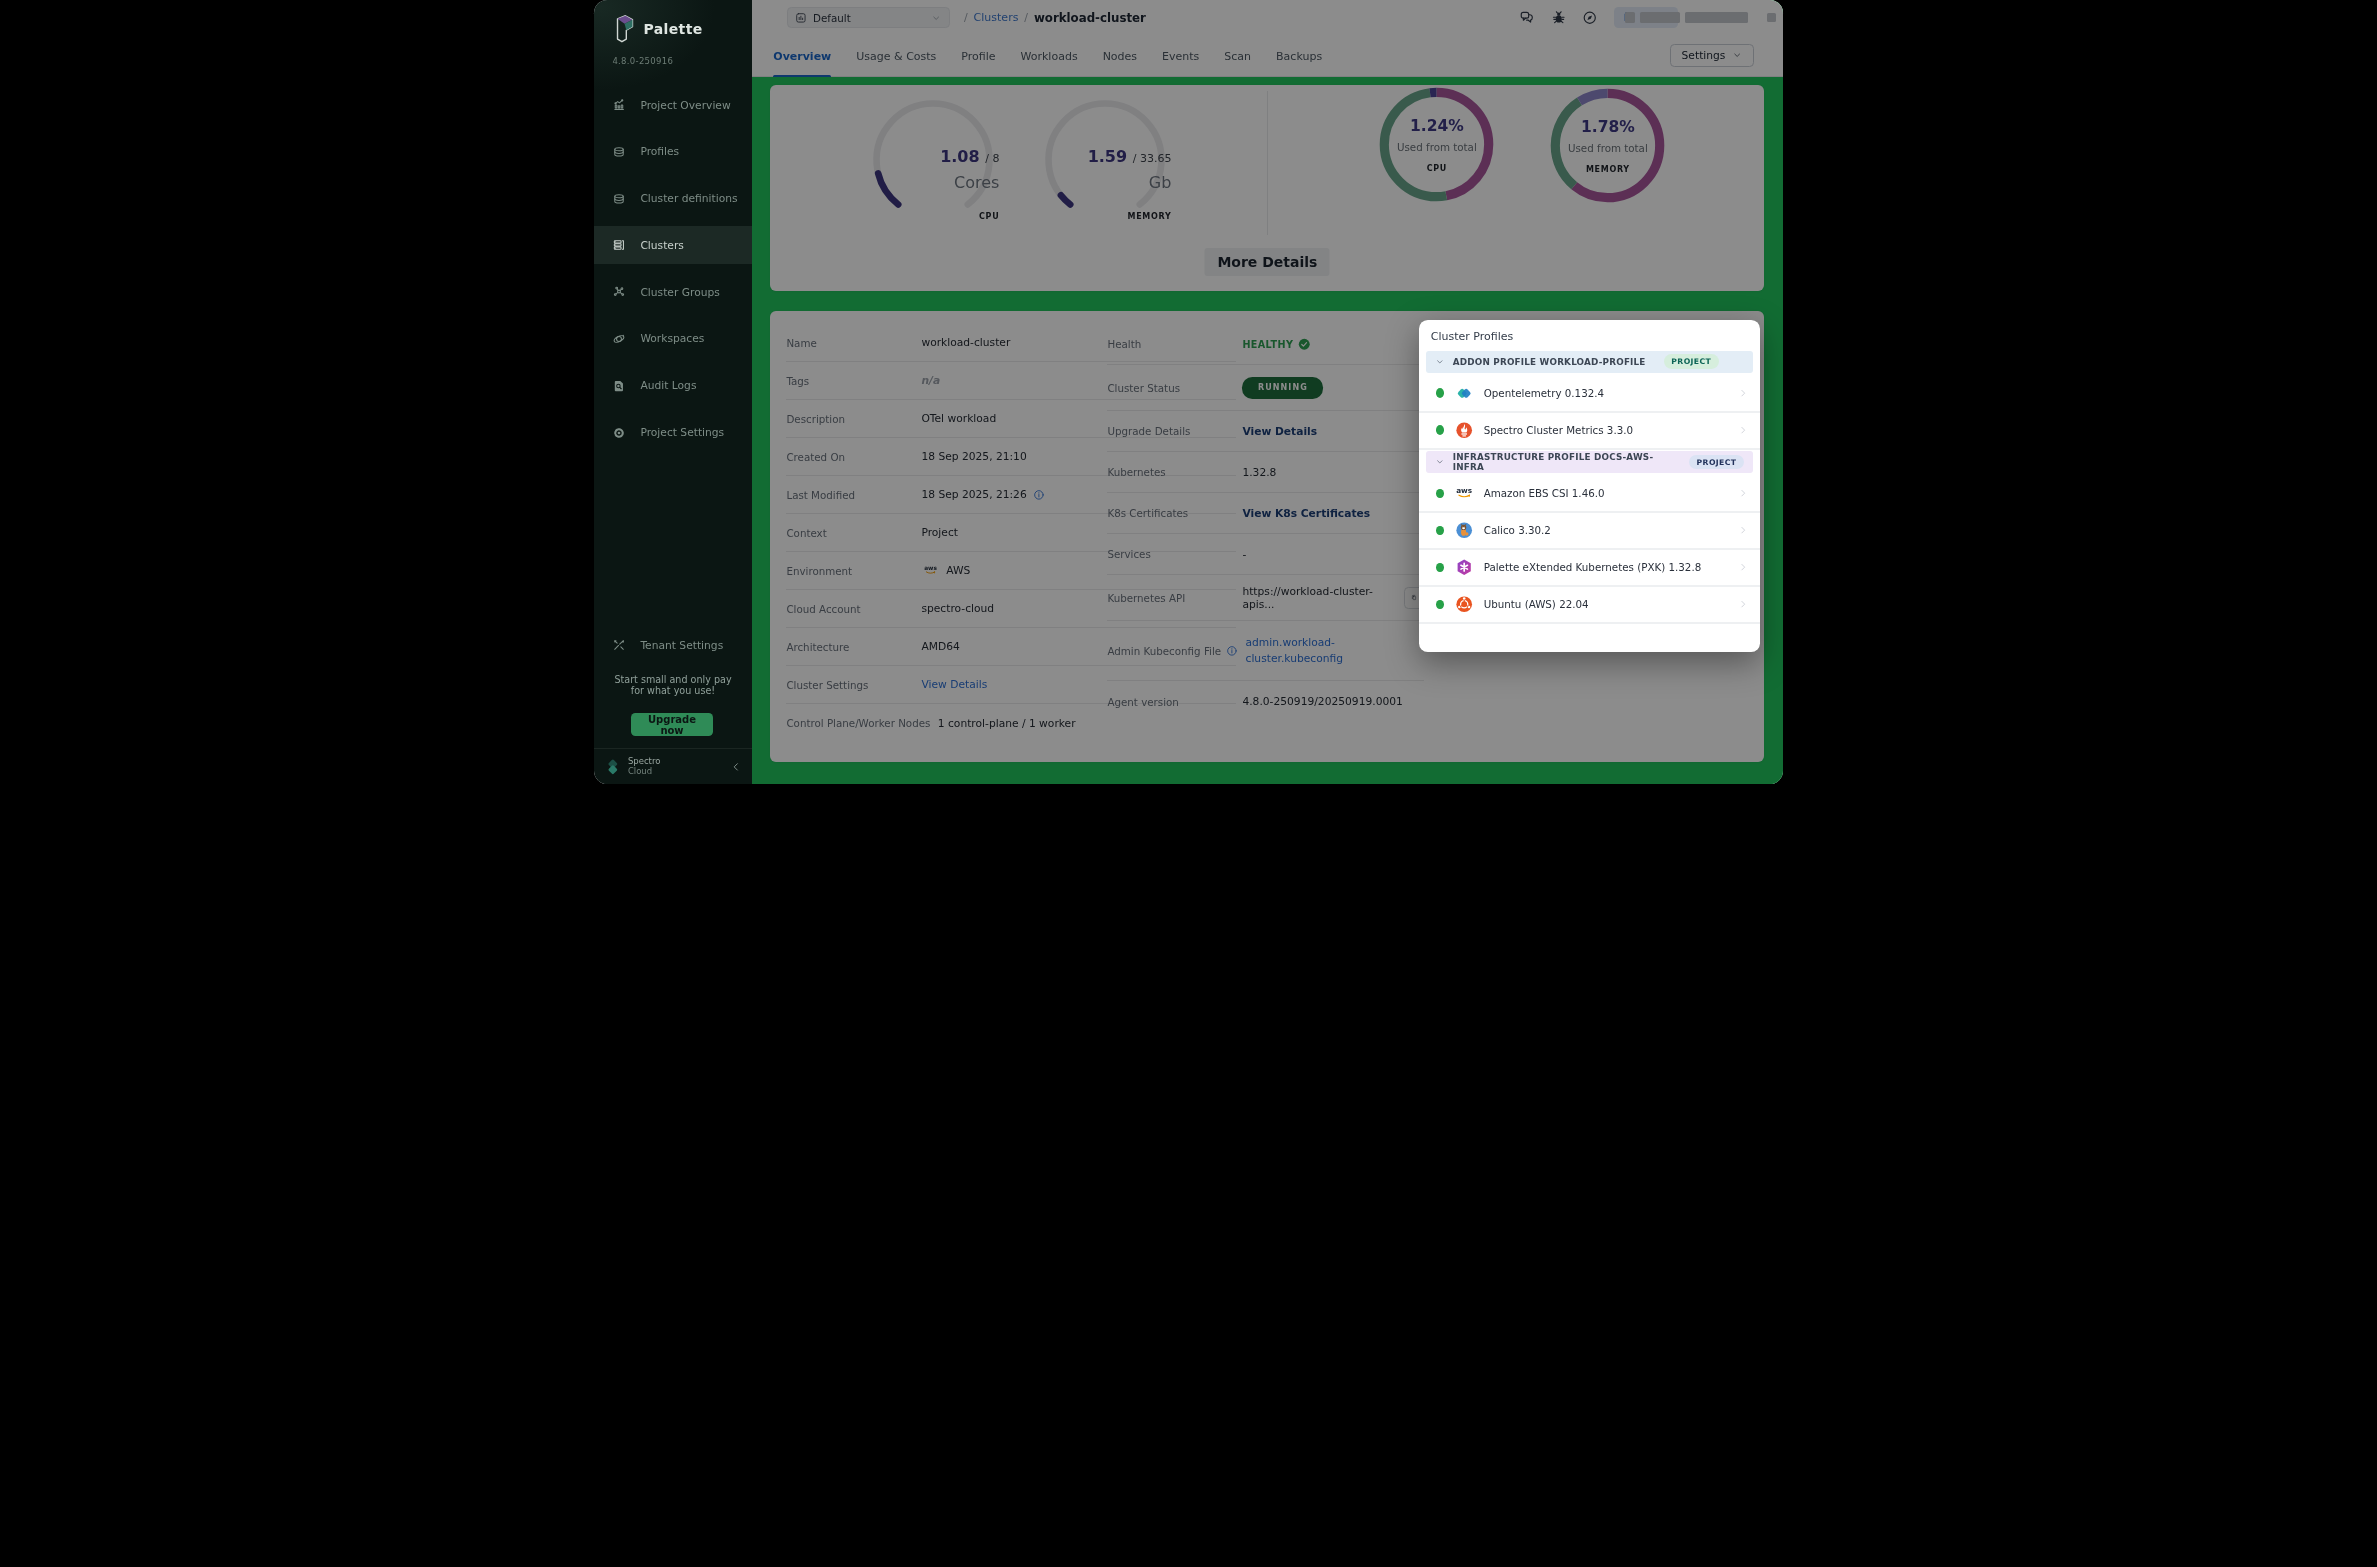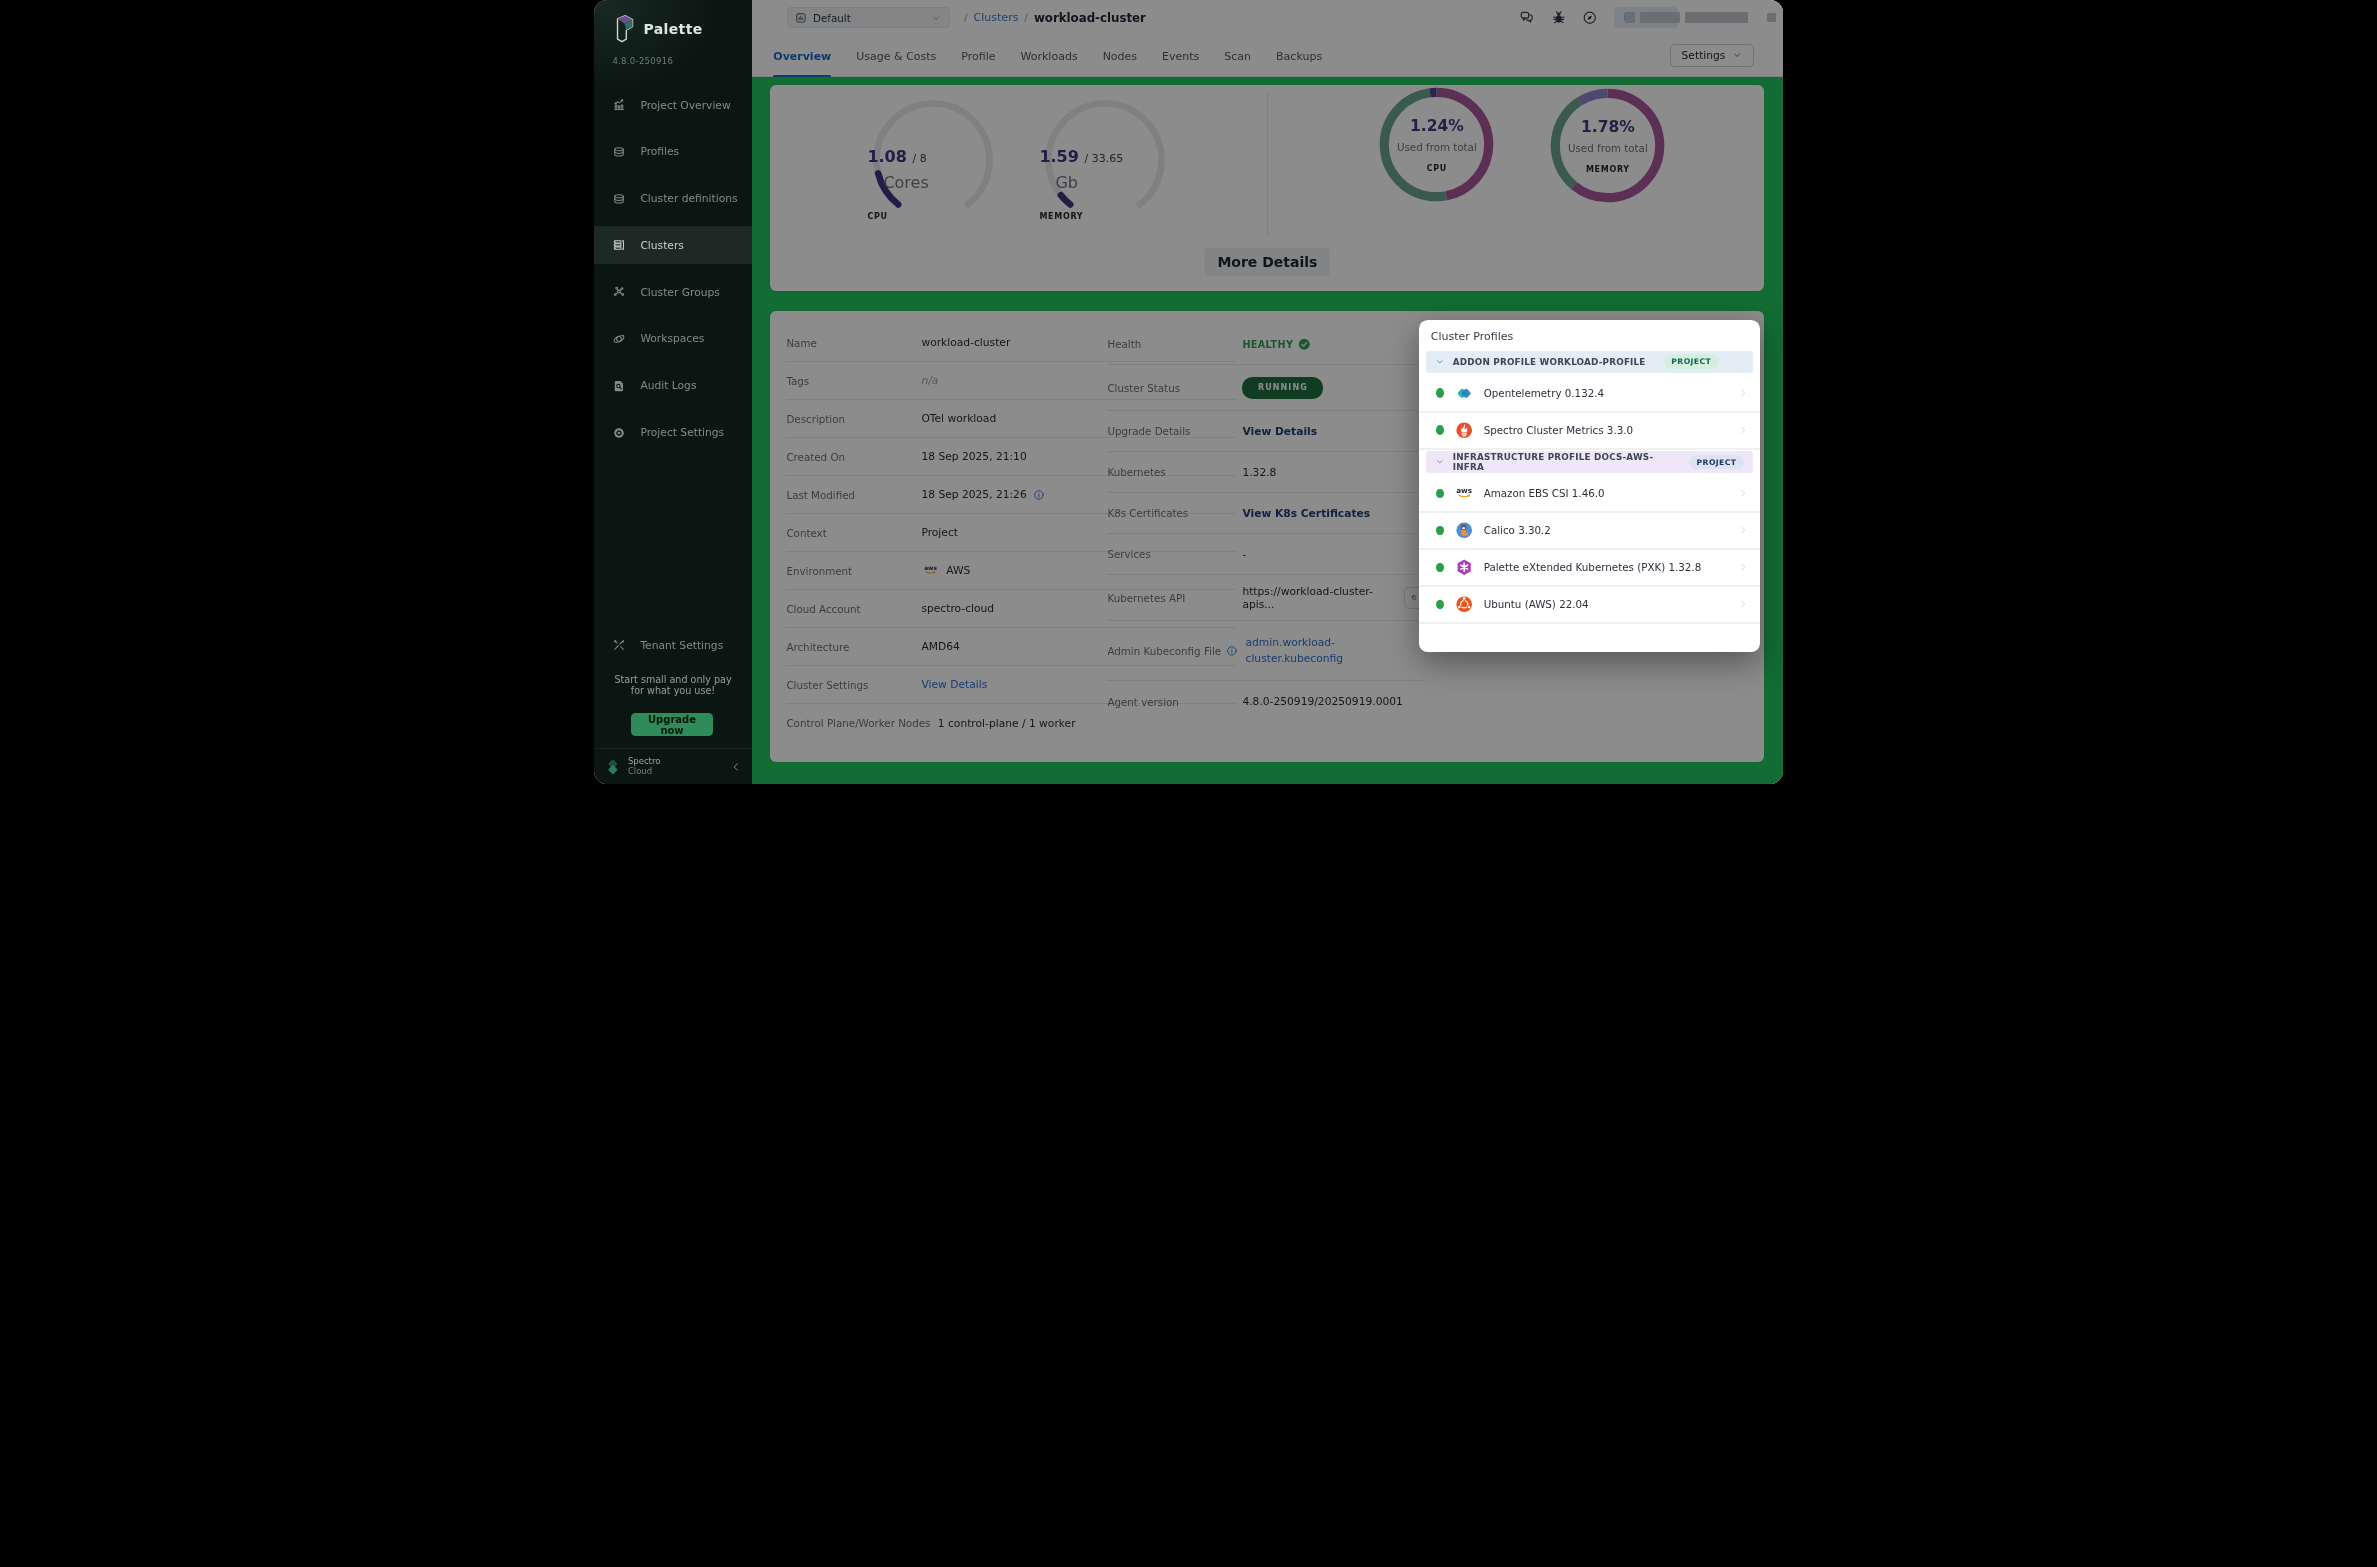--- a/index.html
+++ b/index.html
@@ -49,42 +49,42 @@
   .tabs{position:absolute;left:21.3px;top:0;height:42px;display:flex;gap:25px;}
   .tab{position:relative;display:flex;align-items:center;font-size:11px;color:#4d5863;cursor:pointer;}
   .tab.active{color:#1b67c9;font-weight:600;}
   .tab.active::after{content:"";position:absolute;left:0;right:0;bottom:0;height:2.2px;background:#1b67c9;border-radius:1.5px 1.5px 0 0;}
   .settings-btn{position:absolute;right:29.4px;top:8.8px;height:23.6px;padding:0 10.3px;background:#fff;border:0.7px solid #c9ced6;border-radius:4.4px;display:flex;align-items:center;gap:6.6px;font-size:10.7px;color:#222b38;cursor:pointer;}
   .settings-btn .svg-ic{width:10.3px;height:10.3px;color:#3a424e;}
 
   .card{position:absolute;background:#fff;border-radius:5.9px;box-shadow:0 0.7px 2.2px rgba(16,24,40,.06);}
   .card-top{left:18.4px;top:85px;width:994px;height:206px;}
   .vdivider{position:absolute;left:497px;top:5.9px;height:144px;width:0.7px;background:#e8e9ec;}
-  .gauge{position:absolute;width:132px;text-align:left;}
+  .gauge{position:absolute;width:132px;text-align:right;}
   .gauge svg{display:block;}
   .gauge .gv{position:absolute;left:0;right:0;top:53px;font-size:16px;color:#3d3680;font-weight:bold;}
   .gauge .gv .tot{font-size:11px;color:#3c424b;font-weight:normal;}
   .gauge .gu{position:absolute;left:16px;right:0;top:79px;font-size:16px;color:#6e7680;}
   .gauge .gl{position:absolute;left:0;right:0;top:118px;font-size:8px;font-weight:bold;letter-spacing:0.7px;color:#23272e;}
   .donut{position:absolute;width:125px;text-align:center;}
   .donut .dv{position:absolute;left:0;right:0;top:35px;font-size:15.5px;font-weight:bold;color:#3f3a85;}
   .donut .dc{position:absolute;left:0;right:0;top:59px;font-size:10.3px;color:#6a7178;}
   .donut .dl{position:absolute;left:0;right:0;top:82px;font-size:8px;font-weight:bold;letter-spacing:0.7px;color:#1f242b;}
   .more-details{position:absolute;left:497px;top:163px;transform:translateX(-50%);background:#eef0f2;border:none;border-radius:2.9px;padding:5.9px 12.5px;font-size:14px;font-weight:600;color:#1d2530;font-family:inherit;cursor:pointer;}
 
   .card-bottom{left:18.4px;top:311px;width:994px;height:451px;}
   .col{position:absolute;top:13.2px;}
   .col-left{left:16px;width:450px;}
   .col-right{left:337px;width:317px;}
   .drow{display:flex;align-items:center;min-height:38px;border-bottom:0.7px solid #e9eaec;}
   .col-right .drow{min-height:41px;}
   .drow:last-child{border-bottom:none;}
   .drow .dlabel{min-width:135px;padding-right:7.4px;font-size:10.3px;color:#68707b;display:flex;align-items:center;gap:5.2px;flex:none;white-space:nowrap;}
   .drow .dval{font-size:10.7px;color:#262c35;font-weight:500;display:flex;align-items:center;gap:5.9px;}
-  .dval.muted{color:#9ba1aa;font-style:italic;font-weight:normal;}
+  .dval.muted{color:#9ba1aa;font-style:italic;font-weight:bold;}
   .dval a{text-decoration:none;}
   .link-bright{color:#2d6fd3;font-weight:500;cursor:pointer;}
   .link-navy{color:#1d3f77;font-weight:600;cursor:pointer;}
   .pill{display:inline-block;background:#1e6e3d;color:#fff;font-size:8px;font-weight:bold;letter-spacing:1.1px;padding:6.6px 15.5px;border-radius:10.3px;}
   .health{color:#2e9e52;font-weight:bold;font-size:9.6px;letter-spacing:0.4px;display:flex;align-items:center;gap:5.2px;}
   .ic-info{width:11.8px;height:11.8px;color:#2d6fd3;flex:none;cursor:pointer;}
   .copy-btn{margin-left:7.4px;width:20px;height:22px;border:0.7px solid #d9dde2;border-radius:4.4px;background:#fff;display:flex;align-items:center;justify-content:center;color:#2b3442;cursor:pointer;flex:none;}
   .copy-btn .svg-ic{width:11px;height:11px;}
   .pre{white-space:pre-line;line-height:15.5px;}
   .aws-mini{width:19px;height:14.7px;flex:none;}

